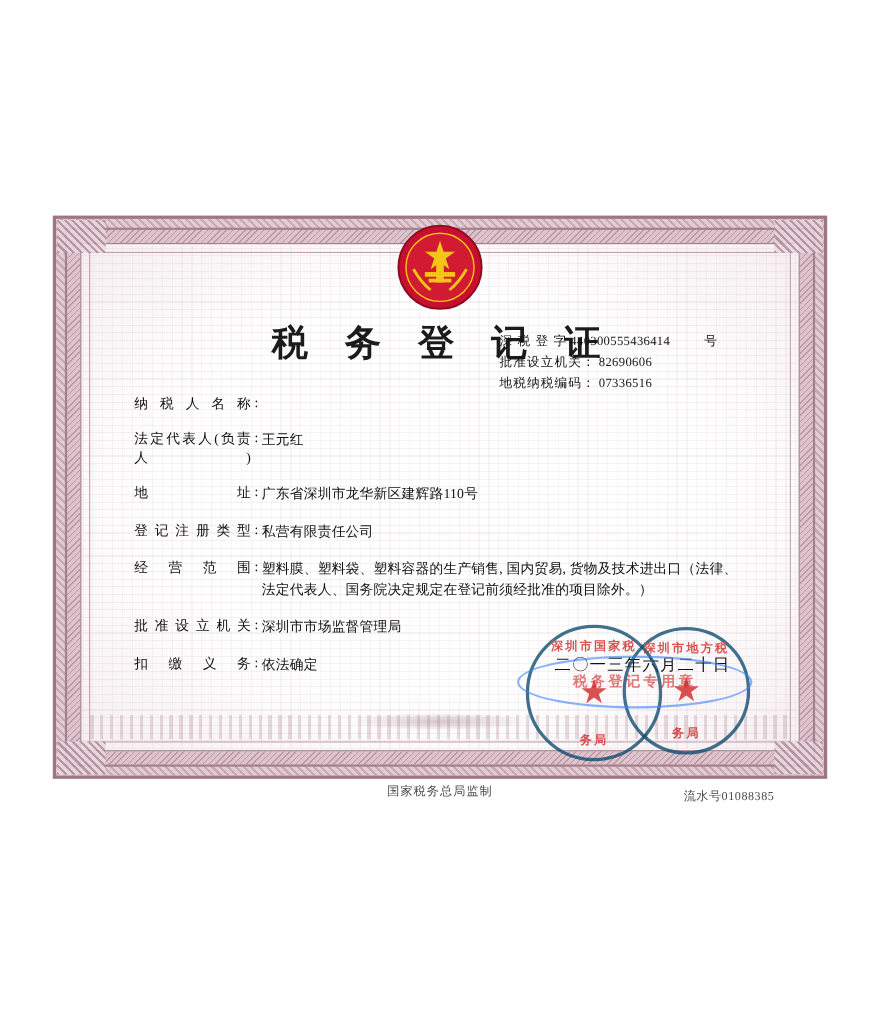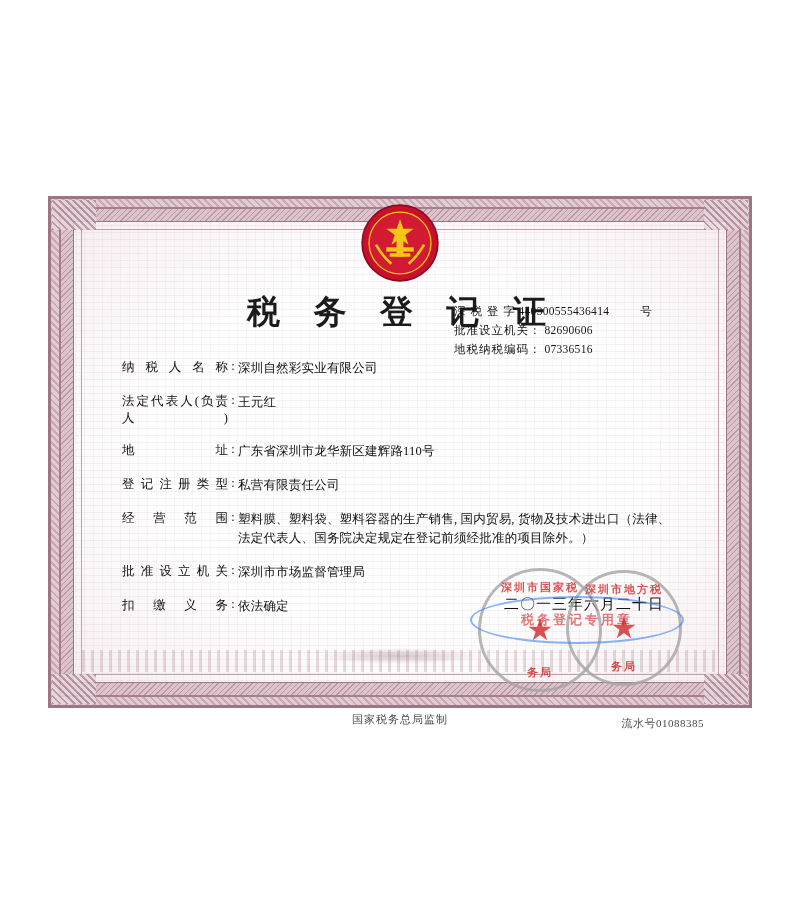--- a/index.html
+++ b/index.html
@@ -183,21 +183,21 @@
     bottom: 34px;
     font-size: 15px;
     letter-spacing: 1px;
     color: #111;
   }
 
   
   .stamp {
     position: absolute;
     border-radius: 50%;
-    border: 3px solid #a3a3a3;
+    border: 3px solid #0c4a6e;
     opacity: .78;
     z-index: 6;
   }
   .stamp-1 {
     width: 118px; height: 118px;
     left: 478px; top: 568px;
   }
   .stamp-2 {
     width: 110px; height: 110px;
     left: 566px; top: 570px;
@@ -311,21 +311,20 @@
         <span class="reg-label">地税纳税编码：</span>
         <span class="reg-value">07336516</span>
       </div>
     </div>
 
     <div class="fields">
 
       <div class="field-row">
         <span class="field-label">纳税人名称</span>
         <span class="field-colon">:</span>
-        <span class="field-value">深圳自然彩实业有限公司</span>
       </div>
 
       <div class="field-row">
         <span class="field-label">法定代表人(负责人)</span>
         <span class="field-colon">:</span>
         <span class="field-value">王元红</span>
       </div>
 
       <div class="field-row">
         <span class="field-label">地址</span>

